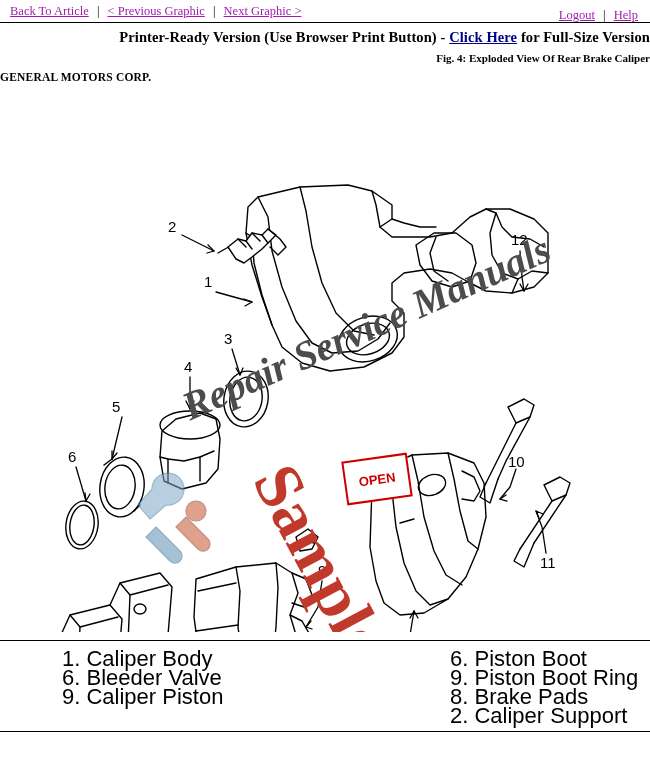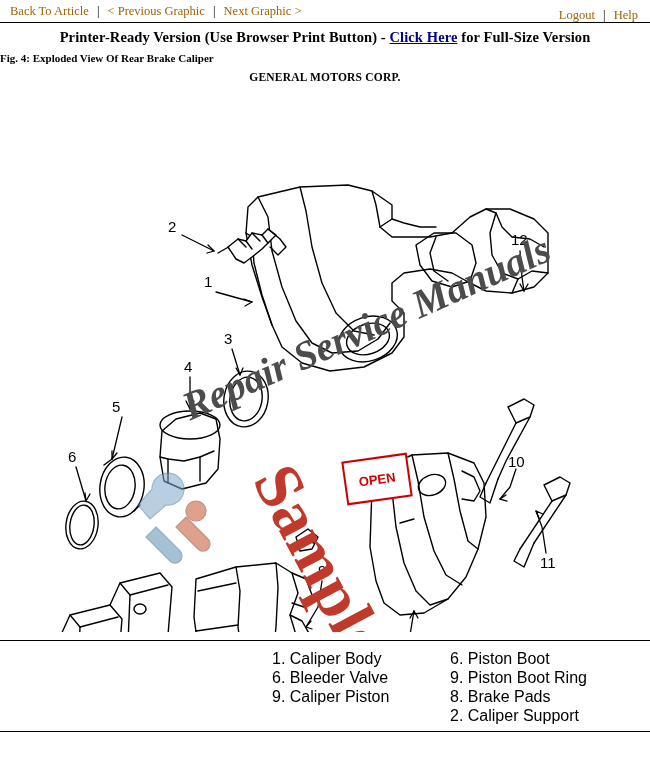--- a/index.html
+++ b/index.html
@@ -35,50 +35,51 @@
     top: 4px;
     white-space: nowrap;
   }
   .topnav-right {
     position: absolute;
     right: 12px;
     top: 8px;
     white-space: nowrap;
   }
   .navlink {
-    color: #a16207;
+    color: #a21caf;
+    text-decoration: underline;
     cursor: pointer;
   }
   .navsep {
     color: #000;
     padding: 0 5px;
   }
 
   
   .printer-line {
-    text-align: center;
+    text-align: right;
     font-weight: bold;
     font-size: 14.5px;
     padding-top: 6px;
     letter-spacing: .1px;
   }
   .printer-line .clickhere {
     color: #00008B;
     text-decoration: underline;
     cursor: pointer;
     font-weight: bold;
   }
   .fig-line {
-    text-align: left;
+    text-align: right;
     font-weight: bold;
     font-size: 11px;
     padding-top: 6px;
   }
   .corp-line {
-    text-align: center;
+    text-align: left;
     font-weight: bold;
     font-size: 11.5px;
     padding-top: 7px;
     letter-spacing: .2px;
   }
 
   
   .illus {
     position: relative;
     width: 650px;
@@ -146,23 +147,24 @@
     top: 640px;
     width: 650px;
     height: 92px;
     border-top: 1px solid #000;
     border-bottom: 1px solid #000;
     box-sizing: border-box;
     padding-top: 8px;
   }
   .legend-cols {
     display: flex;
-    justify-content: flex-end;
-    font-size: 16px;
+    justify-content: space-between;
+    font-size: 22px;
     font-family: "Liberation Sans", sans-serif;
+    padding-left: 16px;
   }
   .legend-col {
     line-height: 19px;
   }
   .legend-col.c1 { width: 168px; padding-left: 46px; }
   .legend-col.c2 { width: 200px; padding-left: 10px; }
   .legend-col.c3 { width: 210px; padding-left: 0px; }
   .legend-col.c3 .legend-item:first-child { padding-left: 19px; }
   .legend-item { white-space: nowrap; }
 

